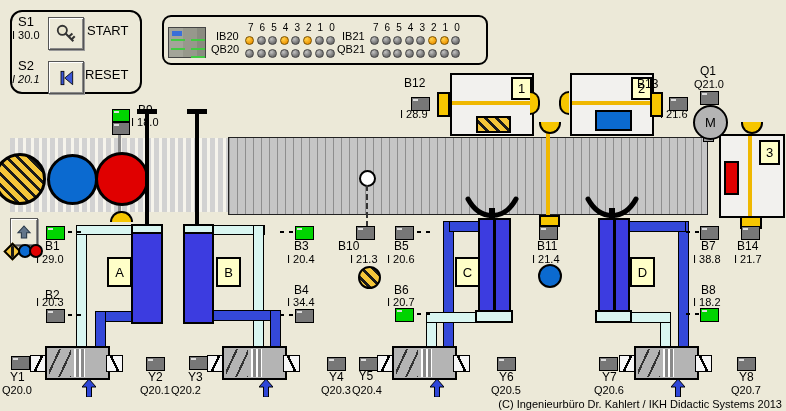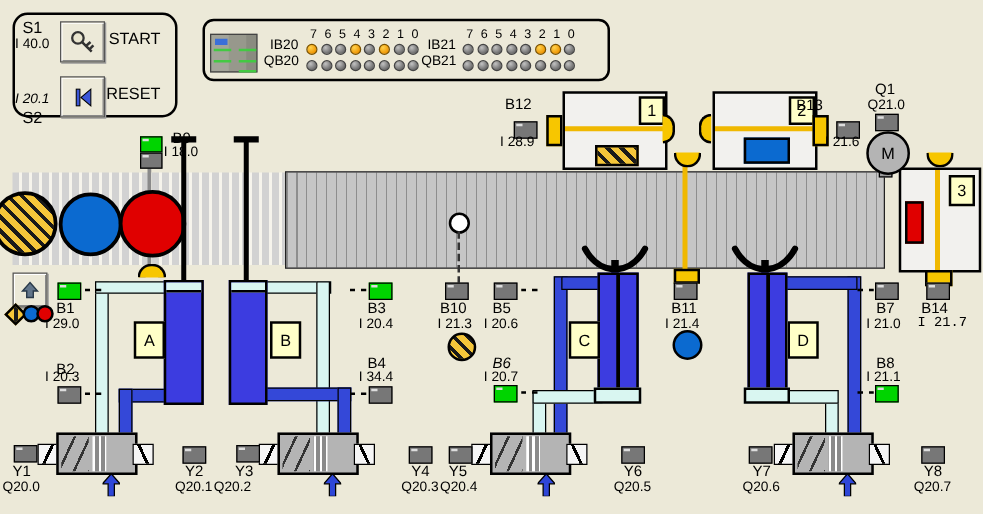--- a/index.html
+++ b/index.html
@@ -87,29 +87,29 @@
       <path d="M4,3 C16,25 40,25 52,3" stroke="#000" stroke-width="5" fill="none" stroke-linecap="round"></path>
     </svg>
   <div class="rod" style="left:489px;top:208px;width:6px;height:14px;"></div>
   <svg class="abs" style="left:584px;top:196px;" width="56" height="26">
       <path d="M4,3 C16,25 40,25 52,3" stroke="#000" stroke-width="5" fill="none" stroke-linecap="round"></path>
     </svg>
   <div class="rod" style="left:609px;top:208px;width:6px;height:14px;"></div>
 
   <div class="panel" style="left:10px;top:10px;width:128px;height:80px;"></div>
   <span class="txt big" style="left:18px;top:15px;">S1</span>
-  <span class="txt sm" style="left:12px;top:29px;">I 40.0</span>
+  <span class="txt sm" style="left:12px;top:29px;">I 30.0</span>
   <div class="btn3d" style="left:48px;top:17px;width:34px;height:31px;">
     <svg width="22" height="22" viewBox="0 0 24 24">
         <circle cx="8" cy="8" r="5" fill="#e9e5cf" stroke="#333" stroke-width="2"></circle>
         <path d="M11,11 L20,20 M15,15 L19,11.5 M18,18 L21.5,14.5" stroke="#333" stroke-width="2.2" fill="none"></path>
       </svg>
   </div>
   <span class="txt big" style="left:87px;top:24px;">START</span>
-  <span class="txt big" style="left:18px;top:59px;margin-top:28px;">S2</span>
+  <span class="txt big" style="left:18px;top:59px;">S2</span>
   <span class="txt sm" style="left:12px;top:73px;font-style:italic;">I 20.1</span>
   <div class="btn3d" style="left:48px;top:61px;width:34px;height:31px;">
     <svg width="20" height="20" viewBox="0 0 24 24">
         <rect x="6" y="4" width="3.5" height="16" fill="#3b56d8" stroke="#000"></rect>
         <path d="M20,4 L10.5,12 L20,20 Z" fill="#3b56d8" stroke="#000"></path>
       </svg>
   </div>
   <span class="txt big" style="left:85px;top:68px;">RESET</span>
 
   <div class="panel" style="left:162px;top:15px;width:322px;height:46px;border-radius:9px;border-width:2px;"></div>
@@ -219,50 +219,50 @@
   <div class="dashes" style="left:280px;top:231px;"></div>
   <span class="sbox on" style="left:295px;top:226px;"></span>
   <span class="txt" style="left:294px;top:240px;">B3</span>
   <span class="txt sm" style="left:287px;top:253px;">I 20.4</span>
   <span class="txt" style="left:294px;top:284px;">B4</span>
   <span class="txt sm" style="left:287px;top:296px;">I 34.4</span>
   <div class="dashes" style="left:280px;top:314px;"></div>
   <span class="sbox" style="left:295px;top:309px;"></span>
 
   <span class="sbox" style="left:356px;top:226px;"></span>
-  <span class="txt" style="left:352px;top:240px;">B10</span>
+  <span class="txt" style="left:338px;top:240px;">B10</span>
   <span class="txt sm" style="left:350px;top:253px;">I 21.3</span>
   <div class="abs hatch" style="left:358px;top:266px;width:19px;height:19px;border:2px solid #000;border-radius:50%;"></div>
 
   <span class="sbox" style="left:395px;top:226px;"></span>
   <div class="dashes" style="left:417px;top:231px;"></div>
   <span class="txt" style="left:394px;top:240px;">B5</span>
   <span class="txt sm" style="left:387px;top:253px;">I 20.6</span>
-  <span class="txt" style="left:394px;top:284px;font-style:italic;">B6</span>
+  <span class="txt" style="left:394px;top:284px;">B6</span>
   <span class="txt sm" style="left:387px;top:296px;">I 20.7</span>
   <span class="sbox on" style="left:395px;top:308px;"></span>
   <div class="dashes" style="left:417px;top:313px;"></div>
 
   <span class="sbox" style="left:539px;top:226px;"></span>
   <span class="txt" style="left:537px;top:240px;">B11</span>
   <span class="txt sm" style="left:532px;top:253px;">I 21.4</span>
   <div class="abs" style="left:538px;top:264px;width:20px;height:20px;background:#0b6ad0;border:2px solid #000;border-radius:50%;"></div>
 
   <div class="dashes" style="left:686px;top:231px;"></div>
   <span class="sbox" style="left:700px;top:226px;"></span>
   <span class="txt" style="left:701px;top:240px;">B7</span>
-  <span class="txt sm" style="left:693px;top:253px;">I 21.0</span>
+  <span class="txt sm" style="left:693px;top:253px;">I 38.8</span>
   <span class="txt" style="left:701px;top:284px;">B8</span>
-  <span class="txt sm" style="left:693px;top:296px;">I 21.1</span>
+  <span class="txt sm" style="left:693px;top:296px;">I 18.2</span>
   <div class="dashes" style="left:686px;top:313px;"></div>
   <span class="sbox on" style="left:700px;top:308px;"></span>
 
   <span class="sbox" style="left:741px;top:226px;"></span>
   <span class="txt" style="left:737px;top:240px;">B14</span>
-  <span class="txt sm" style="left:734px;top:253px;font-family:Liberation Mono, monospace;">I 21.7</span>
+  <span class="txt sm" style="left:734px;top:253px;">I 21.7</span>
 
   <div class="pilot l" style="left:30px;top:355px;"></div>
   <div class="valve" style="left:45px;top:346px;width:61px;height:30px;">
       <div class="vd"></div>
       <div class="vs"></div>
     </div>
   <div class="pilot r" style="left:106px;top:355px;"></div>
   <svg class="abs" style="left:82px;top:379px;" width="14" height="18" viewBox="0 0 14 18">
       <path d="M7,0 L14,8 L9.5,8 L9.5,18 L4.5,18 L4.5,8 L0,8 Z" fill="#2e46d8" stroke="#000"></path>
     </svg>
@@ -303,34 +303,35 @@
   <span class="sbox" style="left:146px;top:357px;"></span>
   <span class="txt" style="left:148px;top:371px;">Y2</span>
   <span class="txt sm" style="left:140px;top:384px;">Q20.1</span>
   <span class="sbox" style="left:189px;top:356px;"></span>
   <span class="txt" style="left:188px;top:371px;">Y3</span>
   <span class="txt sm" style="left:171px;top:384px;">Q20.2</span>
   <span class="sbox" style="left:327px;top:357px;"></span>
   <span class="txt" style="left:329px;top:371px;">Y4</span>
   <span class="txt sm" style="left:321px;top:384px;">Q20.3</span>
   <span class="sbox" style="left:359px;top:357px;"></span>
-  <span class="txt" style="left:359px;top:371px;">Y5</span>
+  <span class="txt" style="left:359px;top:371px;font-family:Liberation Mono, monospace;">Y5</span>
   <span class="txt sm" style="left:352px;top:384px;">Q20.4</span>
   <span class="sbox" style="left:497px;top:357px;"></span>
   <span class="txt" style="left:499px;top:371px;">Y6</span>
   <span class="txt sm" style="left:491px;top:384px;">Q20.5</span>
   <span class="sbox" style="left:599px;top:357px;"></span>
   <span class="txt" style="left:602px;top:371px;">Y7</span>
   <span class="txt sm" style="left:594px;top:384px;">Q20.6</span>
   <span class="sbox" style="left:737px;top:357px;"></span>
   <span class="txt" style="left:739px;top:371px;">Y8</span>
   <span class="txt sm" style="left:731px;top:384px;">Q20.7</span>
 
   <div class="btn3d" style="left:10px;top:218px;width:26px;height:26px;">
     <svg width="18" height="18" viewBox="0 0 24 24">
         <path d="M12,4 L20,13 L15.5,13 L15.5,20 L8.5,20 L8.5,13 L4,13 Z" fill="#62758a" stroke="#2a3a4a" stroke-width="1.5"></path>
       </svg>
   </div>
   <div class="mini hatch" style="left:6px;top:245px;width:9px;height:9px;transform:rotate(45deg);"></div>
   <div class="mini" style="left:18px;top:244px;width:10px;height:10px;background:#0b6ad0;border-radius:50%;"></div>
   <div class="mini" style="left:29px;top:244px;width:10px;height:10px;background:#e00000;border-radius:50%;"></div>
 
+  <span class="txt sm" style="right:4px;top:398px;left:auto;">(C) Ingenieurbüro Dr. Kahlert / IKH Didactic Systems 2013</span>
 </div>
 
 </body></html>

